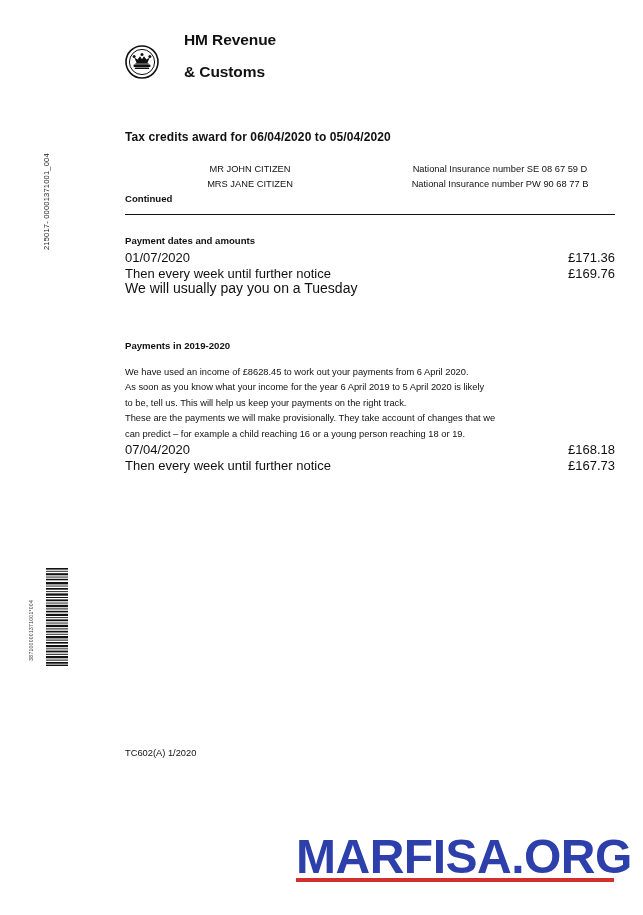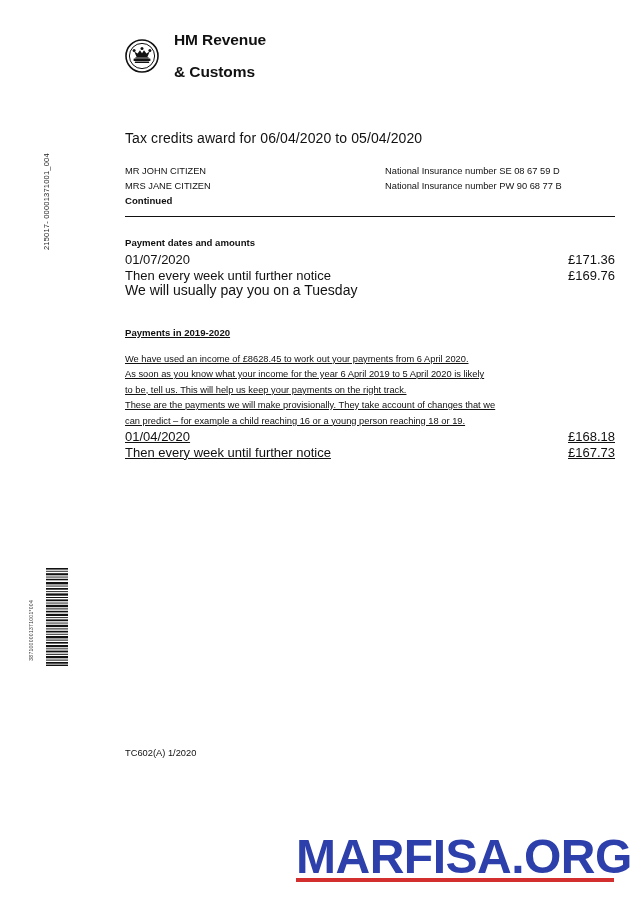--- a/index.html
+++ b/index.html
@@ -37,22 +37,22 @@
     white-space: nowrap;
     text-align: left;
   }
 
   
   .logo-block {
     position: absolute;
     left: 125px;
     top: 32px;
     display: flex;
-    align-items: center;
-    gap: 15px;
+    align-items: flex-end;
+    gap: 25px;
   }
   .crown {
     width: 34px;
     height: 34px;
     flex: 0 0 auto;
   }
   .logo-text {
     font-family: "Liberation Sans", sans-serif;
     font-weight: bold;
     font-size: 15.5px;
@@ -65,35 +65,35 @@
 
   
   .content {
     position: absolute;
     left: 125px;
     top: 130px;
     width: 490px;
   }
 
   h1.title {
-    font-size: 14px;
-    font-weight: normal;
+    font-size: 12px;
+    font-weight: bold;
     margin: 0 0 18px 0;
     letter-spacing: 0.1px;
   }
 
   .names-row {
     display: flex;
     justify-content: space-between;
     font-size: 9.3px;
     line-height: 14.5px;
   }
   .names-col-left { width: 250px; }
   .names-col-right { width: 230px; }
-  .names-col-left div, .names-col-right div { white-space: nowrap; }
+  .names-col-left div, .names-col-right div { white-space: nowrap; text-align: center; }
 
   .continued {
     font-size: 9.6px;
     font-weight: bold;
     margin-top: 2px;
   }
 
   .rule {
     border: none;
     border-top: 1px solid #111;
@@ -115,21 +115,21 @@
     font-size: 13px;
     line-height: 15.5px;
   }
   .line-row .lbl { white-space: nowrap; }
   .line-row .amt { white-space: nowrap; }
   .plain {
     font-size: 14px;
     line-height: 15.5px;
   }
 
-  .section-2 { margin-top: 28px; text-decoration: underline; }
+  .section-2 { margin-top: 43px; }
   .para {
     font-size: 9.3px;
     line-height: 15.5px;
     margin: 0;
   }
   .para + .para { margin-top: 0; }
   .para-gap { margin-top: 17px; }
 
   
   .barcode-wrap {
@@ -254,21 +254,21 @@
       <div style="height:10px"></div>
 
       <p class="para">We have used an income of £8628.45 to work out your payments from 6 April 2020.</p>
       <p class="para">As soon as you know what your income for the year 6 April 2019 to 5 April 2020 is likely</p>
       <p class="para">to be, tell us. This will help us keep your payments on the right track.</p>
 
       <p class="para para-gap">These are the payments we will make provisionally. They take account of changes  that we</p>
       <p class="para">can predict – for example a child reaching 16 or a young person reaching 18 or 19.</p>
 
       <div class="line-row">
-        <span class="lbl">01/04/2020</span>
+        <span class="lbl">07/04/2020</span>
         <span class="amt">£168.18</span>
       </div>
       <div class="line-row">
         <span class="lbl">Then every week until further notice</span>
         <span class="amt">£167.73</span>
       </div>
     </div>
 
   </div>
 

